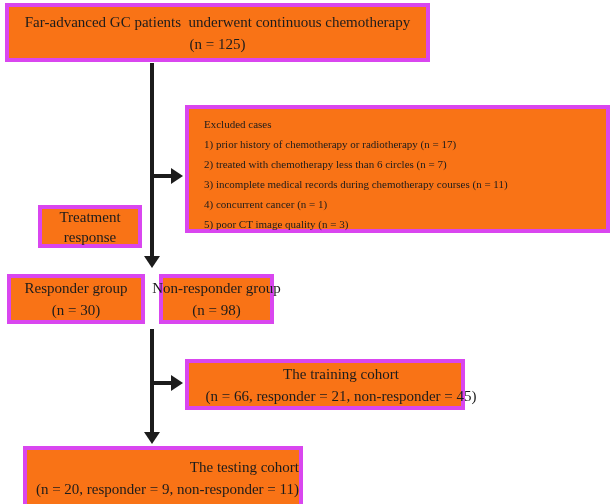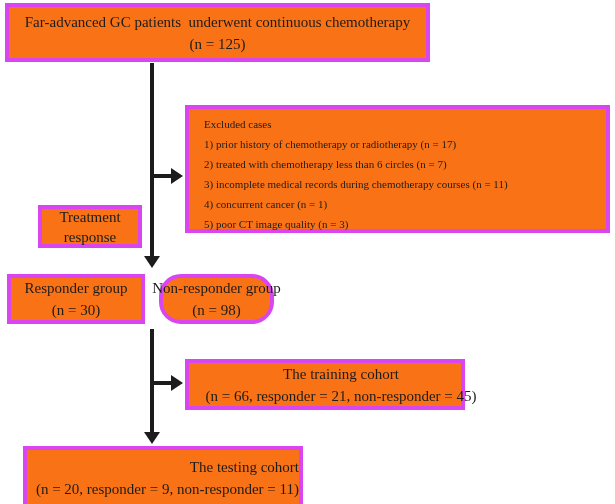--- a/index.html
+++ b/index.html
@@ -34,21 +34,21 @@
   }
   
   .box-patients      { left: 5px;   top: 3px;   width: 425px; height: 59px; }
   .box-excluded      { left: 185px; top: 105px; width: 425px; height: 128px;
                        justify-content: flex-start; align-items: flex-start;
                        text-align: left; padding: 5px 2px 0 15px;
                        font-size: 11px; line-height: 20px; }
   .box-treatment     { left: 38px;  top: 205px; width: 104px; height: 43px;
                        line-height: 20px; }
   .box-responder     { left: 7px;   top: 274px; width: 138px; height: 50px; }
-  .box-nonresponder  { left: 159px; top: 274px; width: 115px; height: 50px; border-radius: 22px; }
+  .box-nonresponder  { left: 159px; top: 274px; width: 115px; height: 50px; }
   .box-training      { left: 185px; top: 359px; width: 280px; height: 51px; padding-left: 32px; }
   .box-testing       { left: 23px;  top: 446px; width: 280px; height: 64px; align-items: flex-end; }
 
   
   .stem-v {
     position: absolute;
     width: 4px;
     background: #1c1c1c;
   }
   .stem-h {

